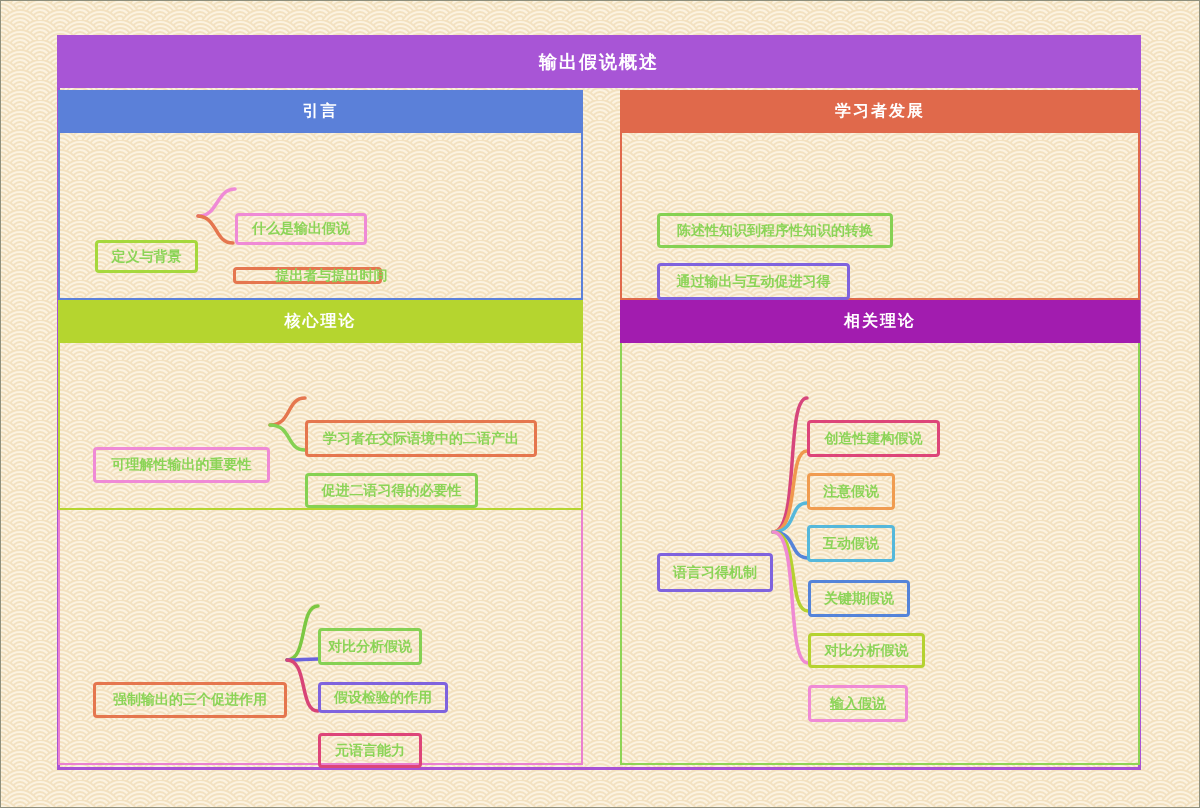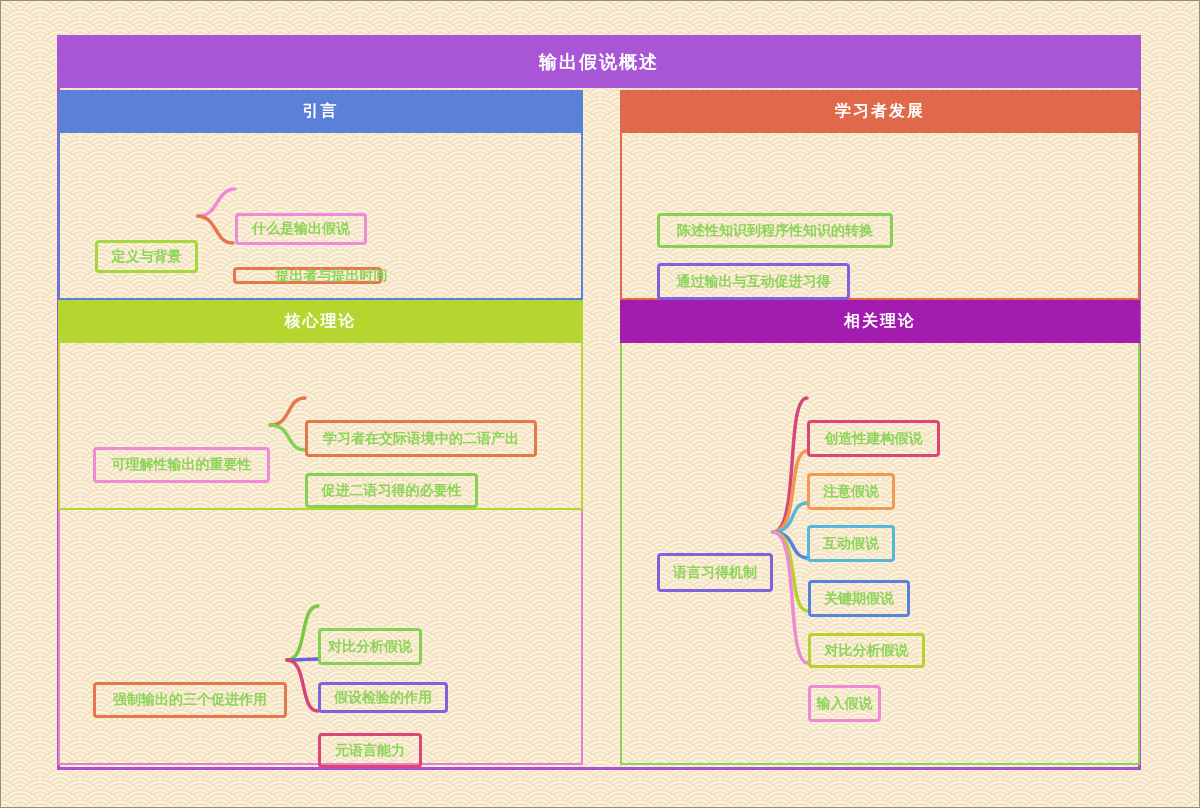--- a/index.html
+++ b/index.html
@@ -107,21 +107,21 @@
   .n-fn-root         { left: 93px;  top: 642px; width: 194px; height: 36px; }
   .n-fn-noticing     { left: 318px; top: 588px; width: 104px; height: 37px; }
   .n-fn-hypo         { left: 318px; top: 642px; width: 130px; height: 31px; }
   .n-fn-meta         { left: 318px; top: 693px; width: 104px; height: 35px; }
   .n-rel-root        { left: 657px; top: 513px; width: 116px; height: 39px; }
   .n-rel-creative    { left: 807px; top: 380px; width: 133px; height: 37px; }
   .n-rel-noticing    { left: 807px; top: 433px; width: 88px;  height: 37px; }
   .n-rel-interact    { left: 807px; top: 485px; width: 88px;  height: 37px; }
   .n-rel-critical    { left: 808px; top: 540px; width: 102px; height: 37px; }
   .n-rel-contrast    { left: 808px; top: 593px; width: 117px; height: 35px; }
-  .n-rel-input       { left: 808px; top: 645px; width: 73px;  height: 37px; }
+  .n-rel-input       { left: 808px; top: 645px; width: 100px;  height: 37px; text-decoration: underline; }
 </style>
 </head>
 <body>
 
 <svg id="pattern-bg" width="1200" height="808">
   <defs>
     <g id="fan">
       <circle r="20" fill="#fcf3e1"></circle>
       <circle r="20" fill="none" stroke="#f3e1c0" stroke-width="1.8"></circle>
       <circle r="16" fill="none" stroke="#f3e1c0" stroke-width="1.8"></circle>

